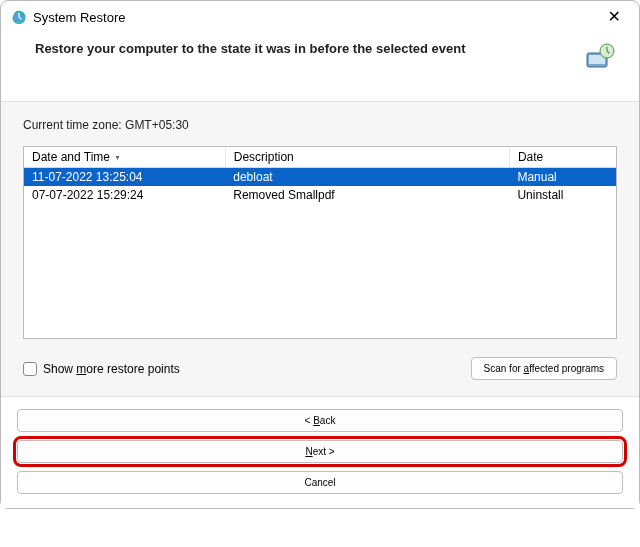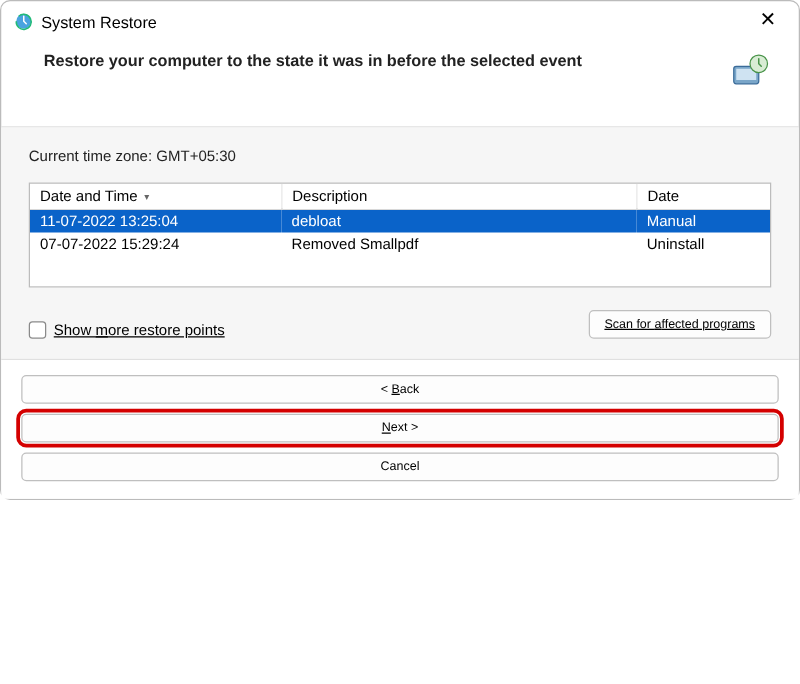--- a/index.html
+++ b/index.html
@@ -8,21 +8,21 @@
     font-family: "Segoe UI", Tahoma, sans-serif;
     font-size: 12px;
     background: #fff;
     color: #000;
     width: 640px;
     height: 547px;
     overflow: hidden;
   }
   .window {
     width: 640px;
-    height: 400px;
+    height: 509px;
     border: 1px solid #bbb;
     border-radius: 8px;
     background: #fff;
     display: flex;
     flex-direction: column;
   }
   .titlebar {
     display: flex;
     align-items: center;
     padding: 6px 10px 4px 10px;
@@ -107,25 +107,24 @@
   tbody tr.selected td {
     background: #0a63c9;
     color: #ffffff;
   }
   .table-filler {
     flex: 1;
     background: #fff;
   }
   .options-row {
     display: flex;
-    align-items: flex-end;
+    align-items: center;
     justify-content: space-between;
     margin-top: 18px;
     margin-bottom: 6px;
-    text-decoration: underline;
   }
   .checkbox-wrap {
     display: flex;
     align-items: center;
     gap: 6px;
     font-size: 12px;
   }
   .checkbox-box {
     width: 14px;
     height: 14px;

